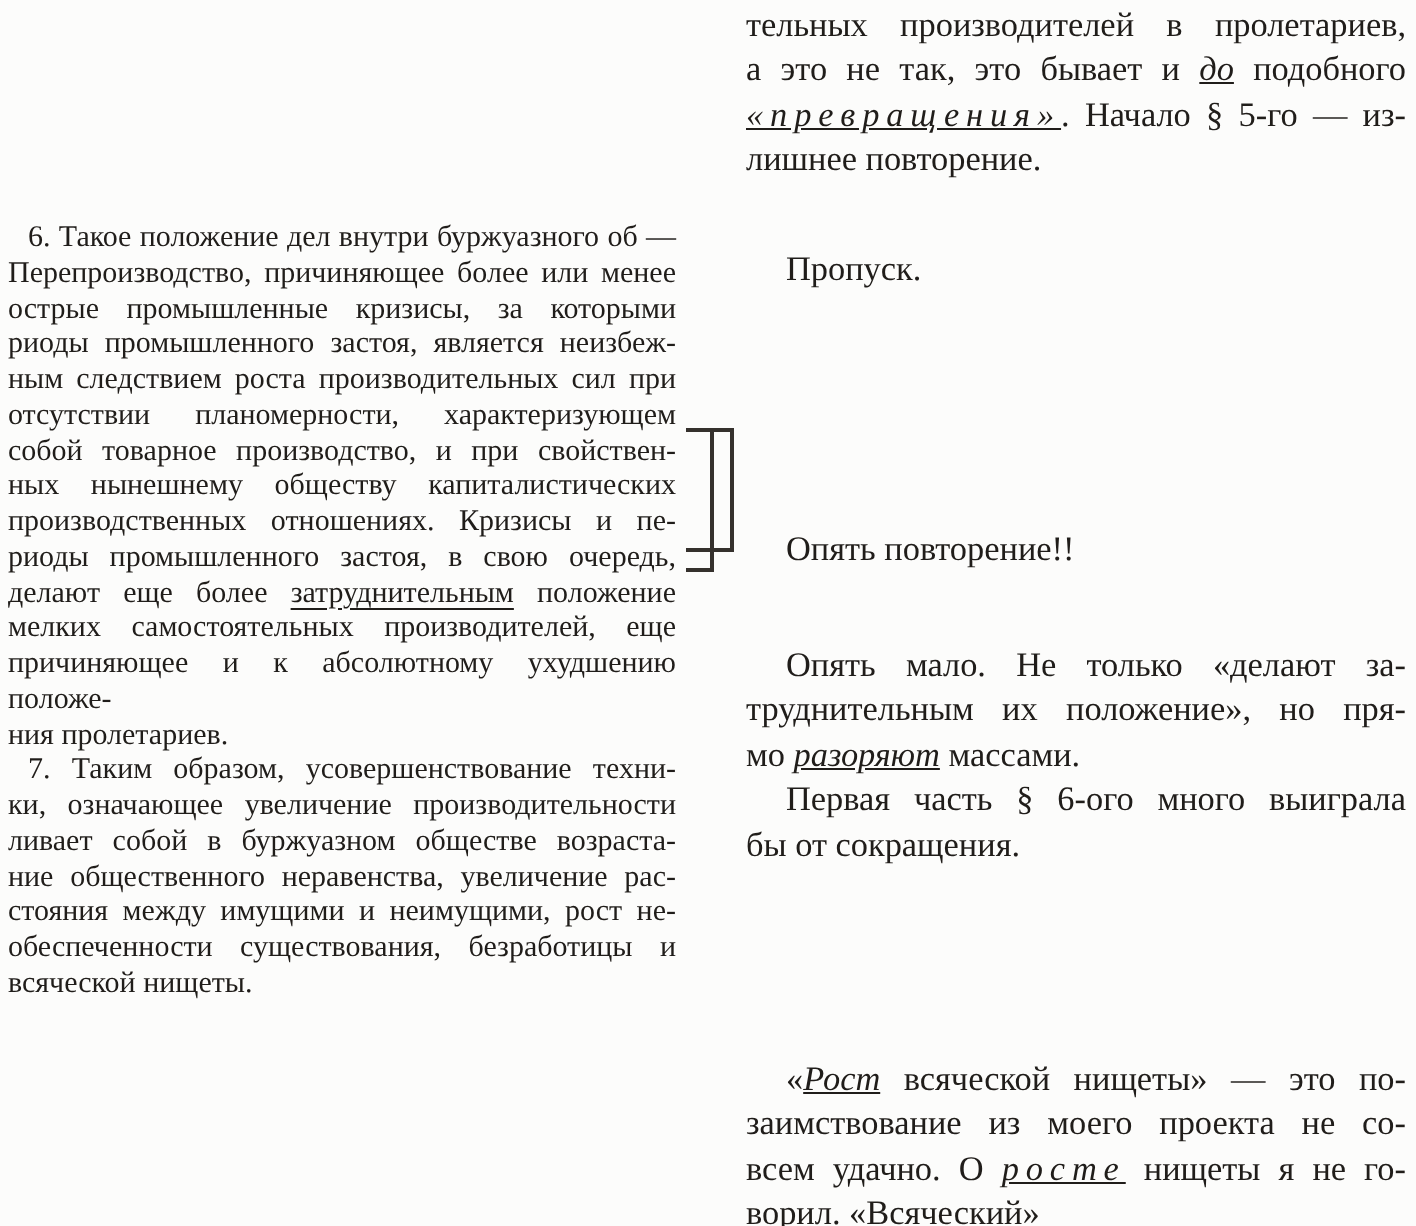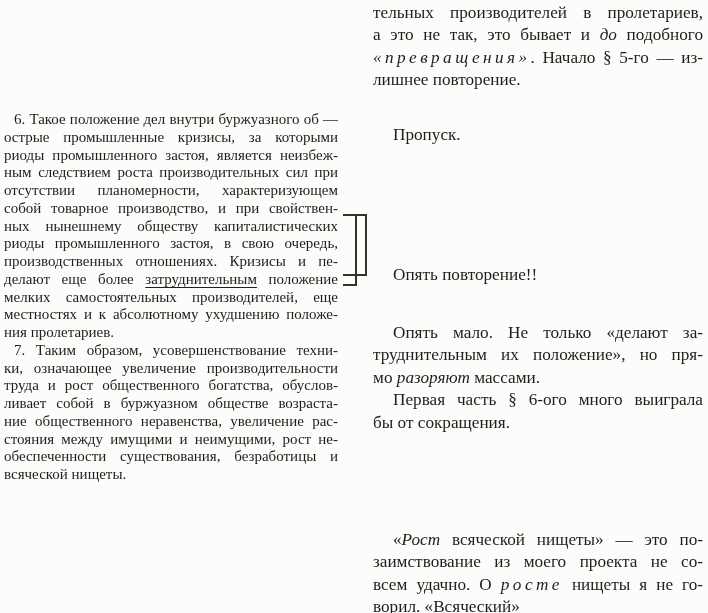--- a/index.html
+++ b/index.html
@@ -29,21 +29,21 @@
   }
   .rblock { position: absolute; left: 0; width: 100%; }
   .line {
     text-align: justify;
     text-align-last: justify;
     white-space: normal;
   }
   .line.last { text-align-last: left; }
   .col-left .line.ind { padding-left: 10px; }
   .col-right .line.ind { padding-left: 20px; }
-  i { font-style: italic; }
+  i { font-style: italic; text-decoration: underline; }
   .sp { letter-spacing: 0.2em; }
   u {
     text-decoration: underline;
     text-decoration-thickness: 1.4px;
     text-underline-offset: 3px;
   }
   
   .bracket { position: absolute; }
   .bracket-outer {
     left: 343px; top: 214px;
@@ -59,37 +59,37 @@
     border-bottom: 2.4px solid #35312d;
   }
 </style>
 </head>
 <body>
 
 <div class="page">
   <div id="left-col" class="col col-left">
       <div class="para">
         <div class="line ind">6. Такое положение дел внутри буржуазного об —</div>
+        <div class="line">Перепроизводство, причиняющее более или менее</div>
         <div class="line">острые промышленные кризисы, за которыми</div>
         <div class="line">риоды промышленного застоя, является неизбеж-</div>
         <div class="line">ным следствием роста производительных сил при</div>
         <div class="line">отсутствии планомерности, характеризующем</div>
         <div class="line">собой товарное производство, и при свойствен-</div>
         <div class="line">ных нынешнему обществу капиталистических</div>
+        <div class="line">производственных отношениях. Кризисы и пе-</div>
         <div class="line">риоды промышленного застоя, в свою очередь,</div>
-        <div class="line">производственных отношениях. Кризисы и пе-</div>
         <div class="line">делают еще более <u>затруднительным</u> положение</div>
         <div class="line">мелких самостоятельных производителей, еще</div>
-        <div class="line">местностях и к абсолютному ухудшению положе-</div>
+        <div class="line">причиняющее и к абсолютному ухудшению положе-</div>
         <div class="line last">ния пролетариев.</div>
       </div>
       <div class="para">
         <div class="line ind">7. Таким образом, усовершенствование техни-</div>
         <div class="line">ки, означающее увеличение производительности</div>
-        <div class="line">труда и рост общественного богатства, обуслов-</div>
         <div class="line">ливает собой в буржуазном обществе возраста-</div>
         <div class="line">ние общественного неравенства, увеличение рас-</div>
         <div class="line">стояния между имущими и неимущими, рост не-</div>
         <div class="line">обеспеченности существования, безработицы и</div>
         <div class="line last">всяческой нищеты.</div>
       </div>
     </div>
   <div id="right-col" class="col col-right">
       <div class="rblock" style="top: 2px;">
         <div class="para">

